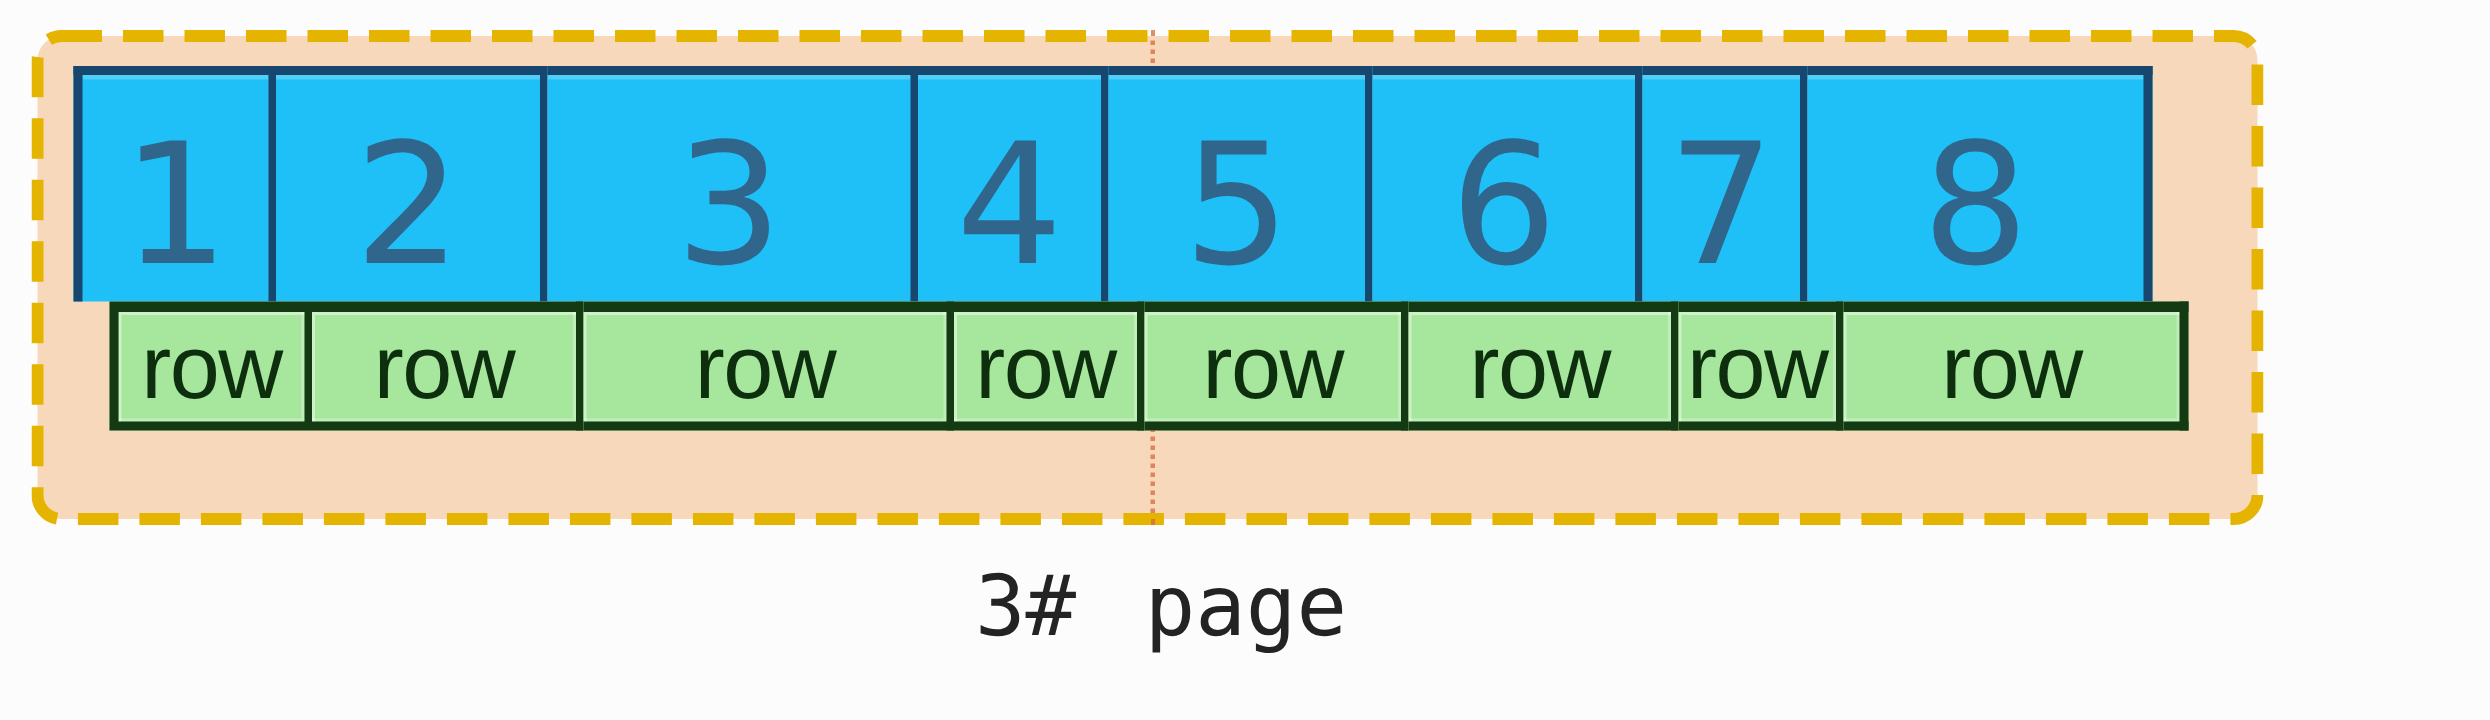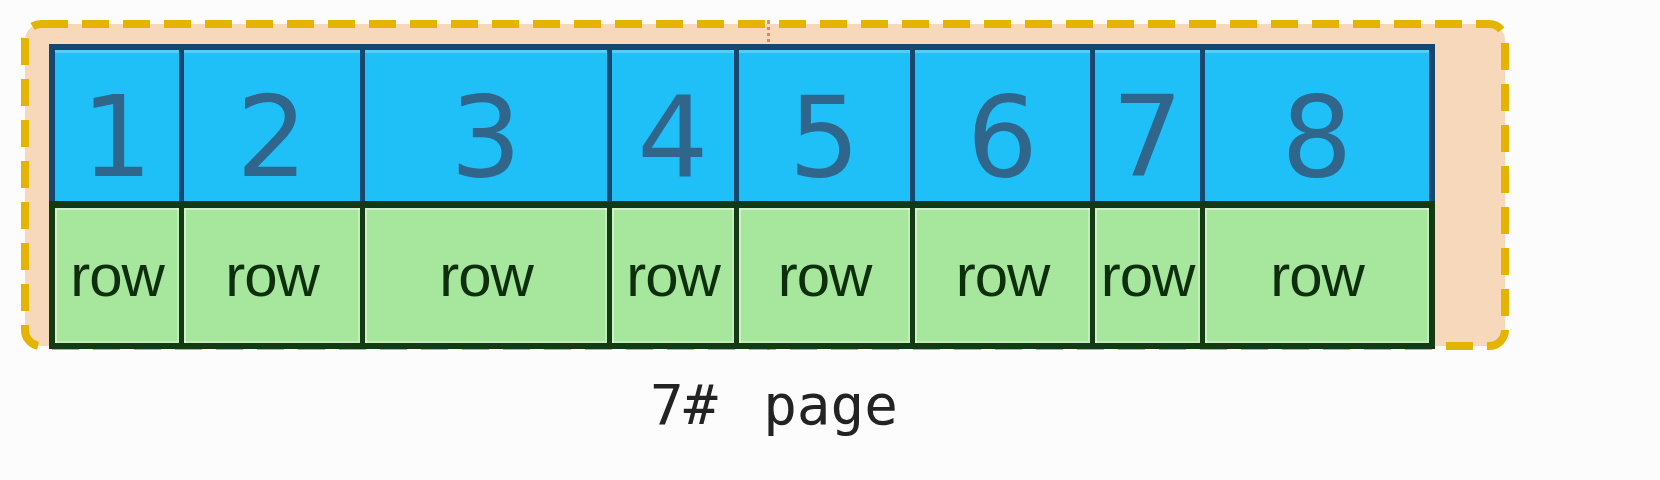--- a/index.html
+++ b/index.html
@@ -38,21 +38,21 @@
     position:absolute;
     left:746px;top:0;bottom:0;width:0;
     border-left:3px dotted var(--guide);
     opacity:.75;
   }
   .page-table{
     position:absolute;left:49px;top:44px;width:1386px;height:273px;
   }
   .trow{display:grid;width:1386px;}
   .header-row{height:157px;}
-  .body-row{height:148px;}
+  .body-row{height:86px;margin-left:24px;}
   .cell{
     display:flex;align-items:center;justify-content:center;
     overflow:hidden;white-space:nowrap;
   }
   .hcell{
     background:var(--blue);
     border-top:6px solid var(--navy);
     border-right:5px solid var(--navy);
     box-shadow:inset 0 3px 0 rgba(255,255,255,.22);
     color:var(--digit);
@@ -146,15 +146,15 @@
         </div>
         <div class="cell bcell">
           <span>row</span>
         </div>
         <div class="cell bcell last">
           <span>row</span>
         </div>
       </div>
   </div>
 
-  <div class="caption">7# page</div>
+  <div class="caption">3# page</div>
 
 </div>
 
 </body></html>

